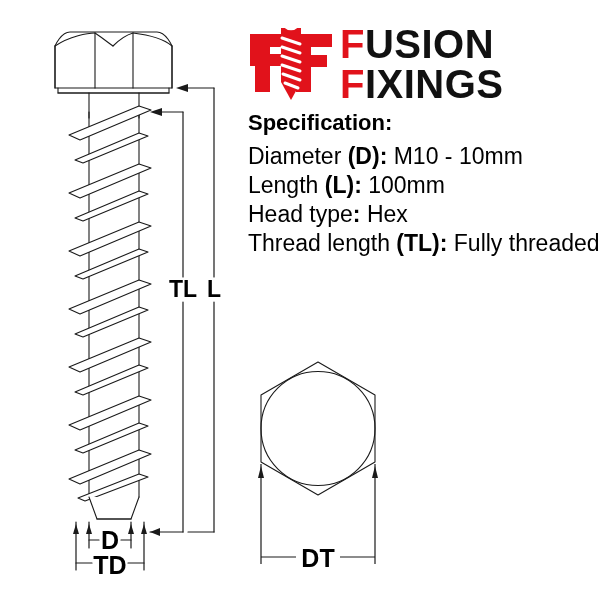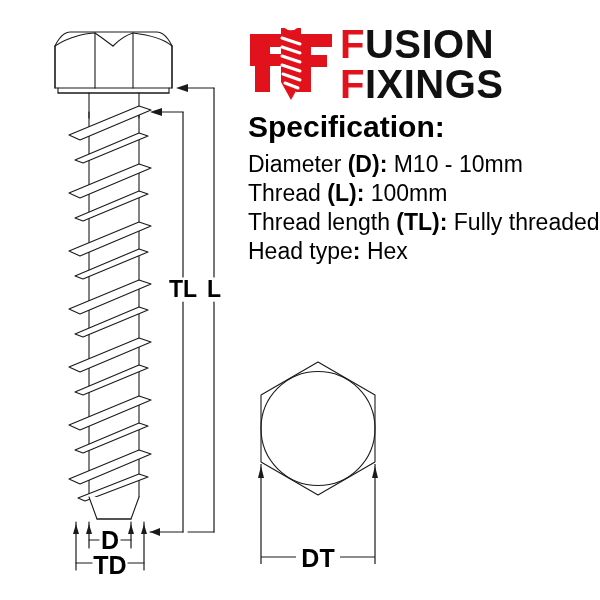--- a/index.html
+++ b/index.html
@@ -12,21 +12,21 @@
   #logo-mark{position:absolute;left:0;top:0;width:86px;height:82px;}
   #logo-words{position:absolute;left:92px;top:2px;width:250px;height:80px;
               line-height:40px;}
   .logo-line{font-size:40px;font-weight:bold;letter-spacing:.5px;
              white-space:nowrap;font-family:"Liberation Sans",sans-serif;}
   .logo-first{color:#e1121b;}
   .logo-rest{color:#111;}
 
   
   #spec{position:absolute;left:248px;top:110px;width:352px;}
-  #spec-title{font-size:30px;font-weight:bold;color:#000;margin-bottom:6px;
+  #spec-title{font-size:22px;font-weight:bold;color:#000;margin-bottom:6px;
               letter-spacing:0px;}
   .spec-line{font-size:23px;color:#000;line-height:29px;white-space:nowrap;}
   .spec-line b{font-weight:bold;}
 
   
   #screw-svg{position:absolute;left:0;top:0;}
   #hex-svg{position:absolute;left:238px;top:352px;}
 </style>
 </head>
 <body>
@@ -186,19 +186,19 @@
     <div id="logo-words">
       <div class="logo-line"><span class="logo-first">F</span><span class="logo-rest">USION</span></div>
       <div class="logo-line"><span class="logo-first">F</span><span class="logo-rest">IXINGS</span></div>
     </div>
   </div>
 
   <div id="spec">
     <div id="spec-title">Specification:</div>
     <div id="spec-lines">
         <div class="spec-line"><span>Diameter </span><b>(D)</b><b>: </b><span>M10 - 10mm</span></div>
-        <div class="spec-line"><span>Thread </span><b>(L)</b><b>: </b><span>100mm</span></div>
+        <div class="spec-line"><span>Length </span><b>(L)</b><b>: </b><span>100mm</span></div>
+        <div class="spec-line"><span>Head type</span><b>: </b><span>Hex</span></div>
         <div class="spec-line"><span>Thread length </span><b>(TL)</b><b>: </b><span>Fully threaded</span></div>
-        <div class="spec-line"><span>Head type</span><b>: </b><span>Hex</span></div>
       </div>
   </div>
 
 </div>
 
 </body></html>

